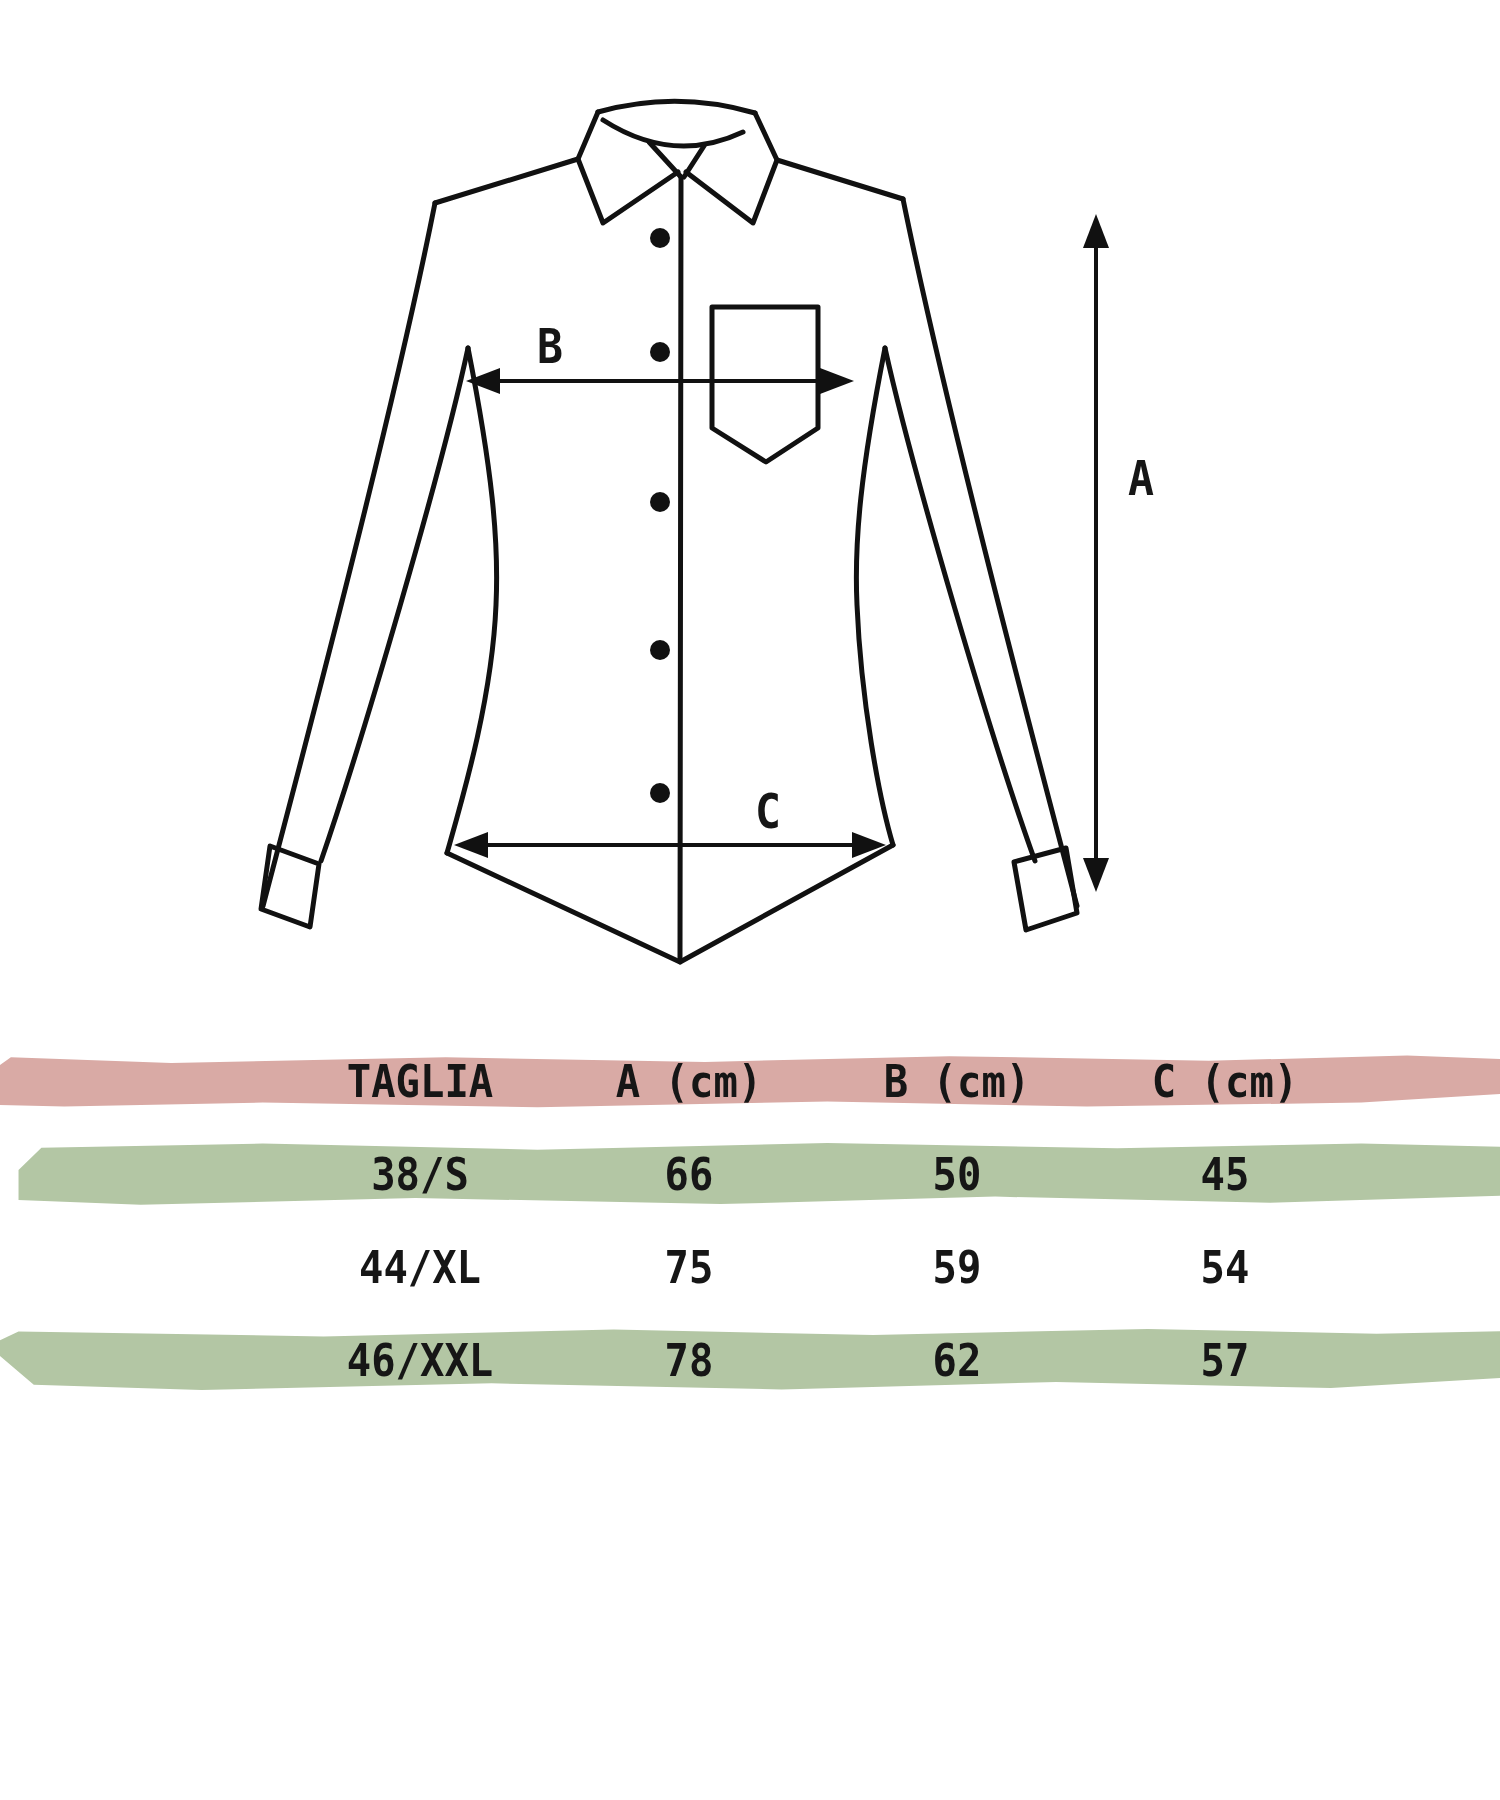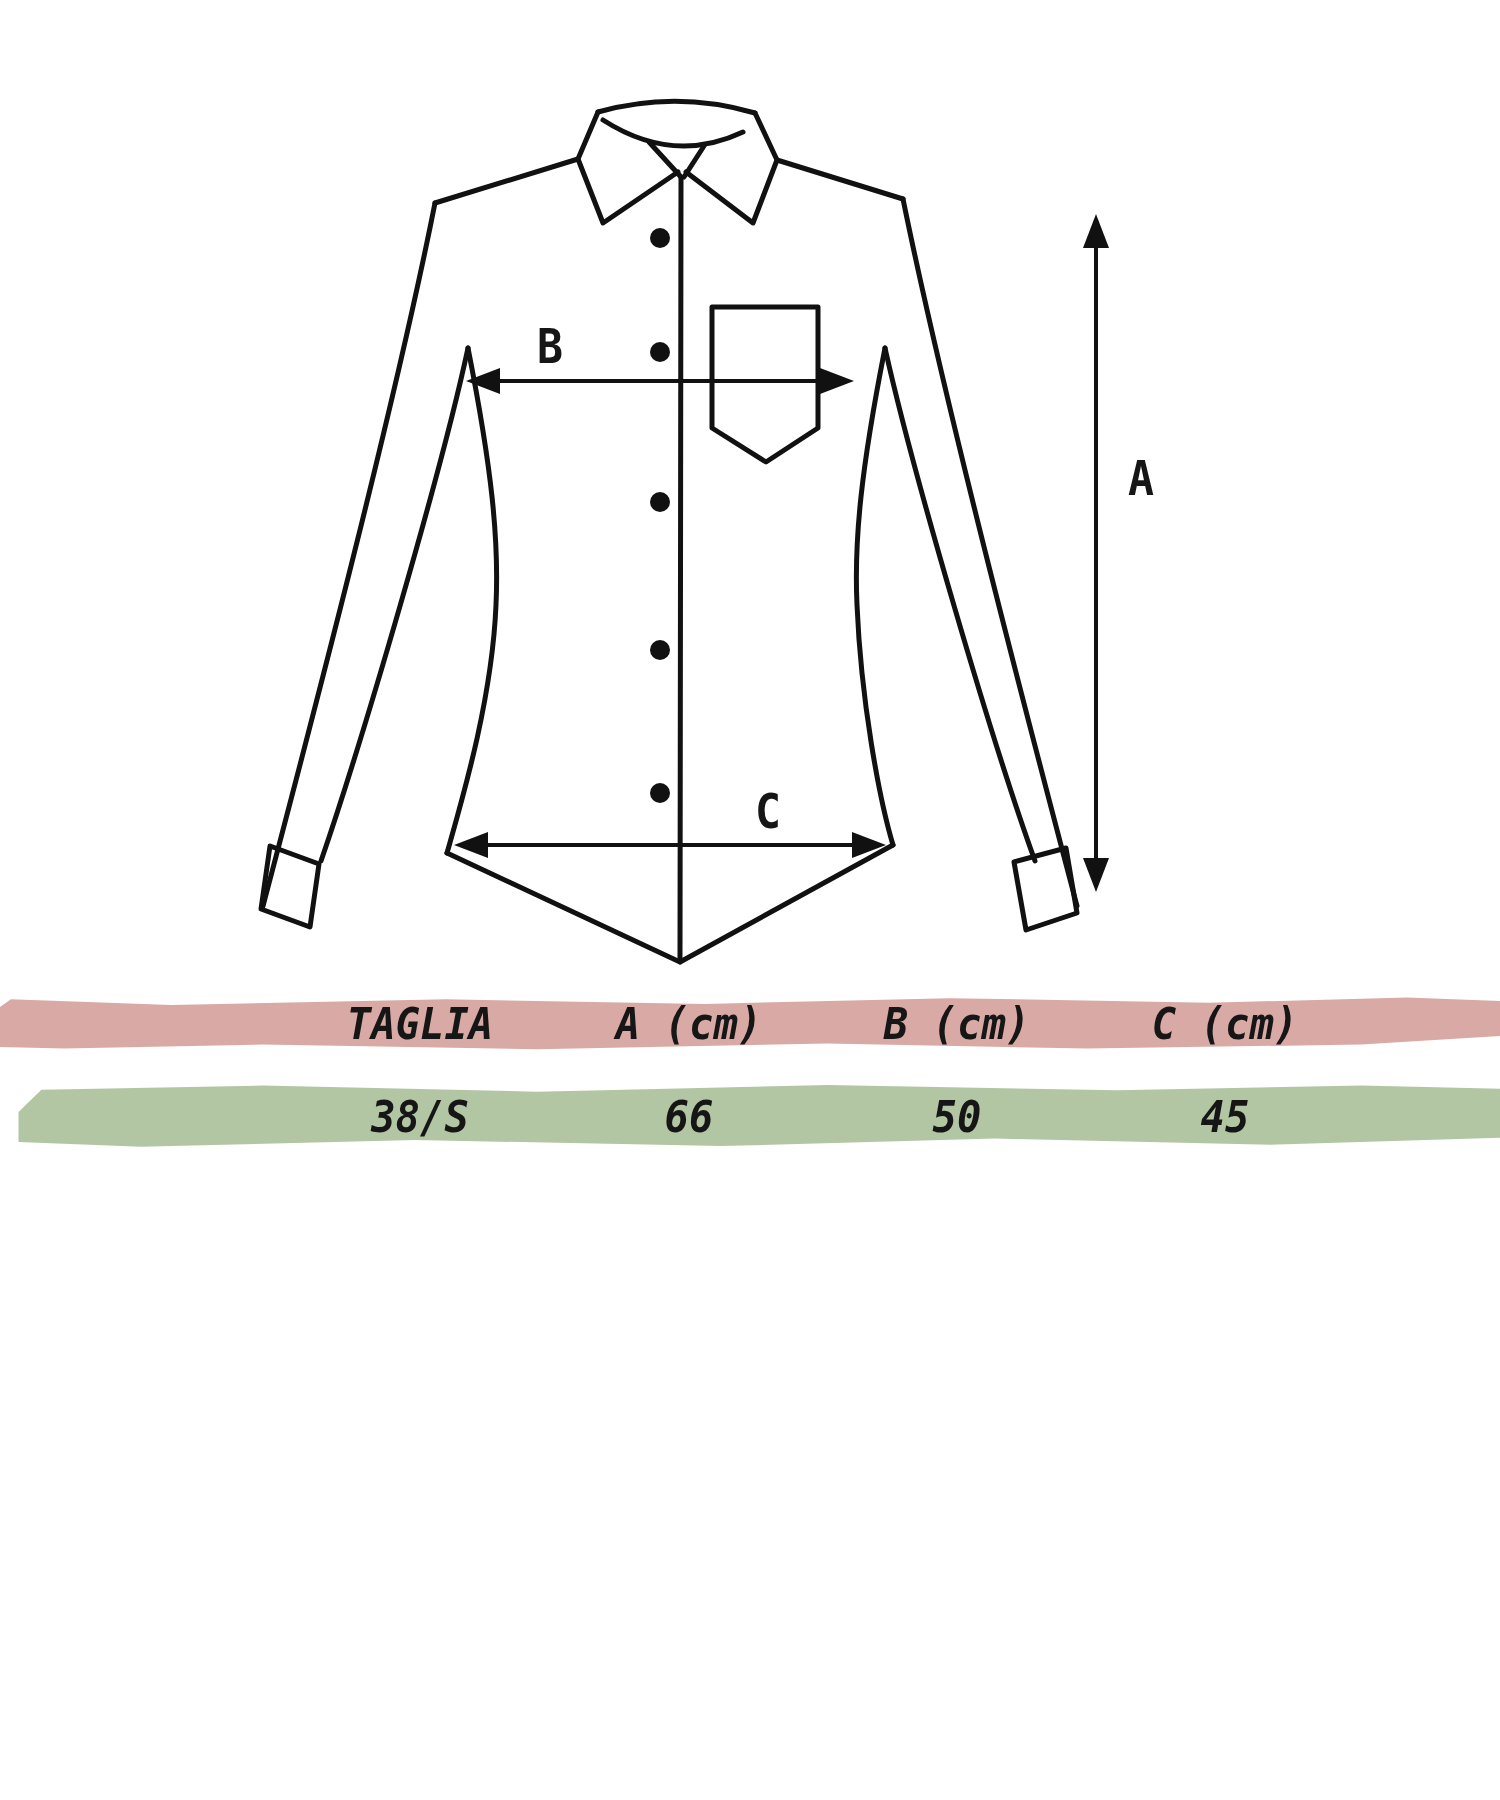--- a/index.html
+++ b/index.html
@@ -11,21 +11,21 @@
   .diagram{position:absolute;top:0;left:0;}
   .shirt-lines{fill:none;stroke:var(--line,#111111);stroke-width:5;stroke-linejoin:round;stroke-linecap:round;}
   .arrow-line{stroke:var(--line,#111111);stroke-width:4;}
   .arrow-head{fill:var(--line,#111111);stroke:none;}
   .button-dot{fill:var(--line,#111111);}
   .dim-label{
     font-family:"DejaVu Sans Mono",monospace;font-weight:bold;font-size:48px;
     fill:var(--ink,#161616);text-anchor:middle;
   }
   
-  .size-table{position:absolute;left:0;top:976px;width:100%;font-style:italic;}
+  .size-table{position:absolute;left:0;top:1034px;width:100%;}
   .trow{position:relative;height:93px;}
   .stroke{
     position:absolute;left:-12px;right:-14px;top:50%;transform:translateY(-50%);
   }
   .stroke.pink{
     height:58px;background:var(--header-band,#d9aaa5);
     clip-path:polygon(0% 38%, 1.5% 10%, 12% 20%, 30% 10%, 47% 18%, 63% 8%, 80% 16%, 93% 7%, 100% 14%,
                       100% 72%, 90% 88%, 72% 95%, 55% 86%, 36% 96%, 18% 88%, 5% 95%, 0.5% 92%);
   }
   .stroke.ga{
@@ -135,16 +135,29 @@
     <div class="trow">
       <div class="stroke ga"></div>
       <span class="cell c-size">38/S</span>
       <span class="cell c-a">66</span>
       <span class="cell c-b">50</span>
       <span class="cell c-c">45</span>
     </div>
 
 
 
+    <div class="trow">
+      <span class="cell c-size">44/XL</span>
+      <span class="cell c-a">75</span>
+      <span class="cell c-b">59</span>
+      <span class="cell c-c">54</span>
+    </div>
 
+    <div class="trow">
+      <div class="stroke gc"></div>
+      <span class="cell c-size">46/XXL</span>
+      <span class="cell c-a">78</span>
+      <span class="cell c-b">62</span>
+      <span class="cell c-c">57</span>
+    </div>
 
   </div>
 </div>
 
 </body></html>

